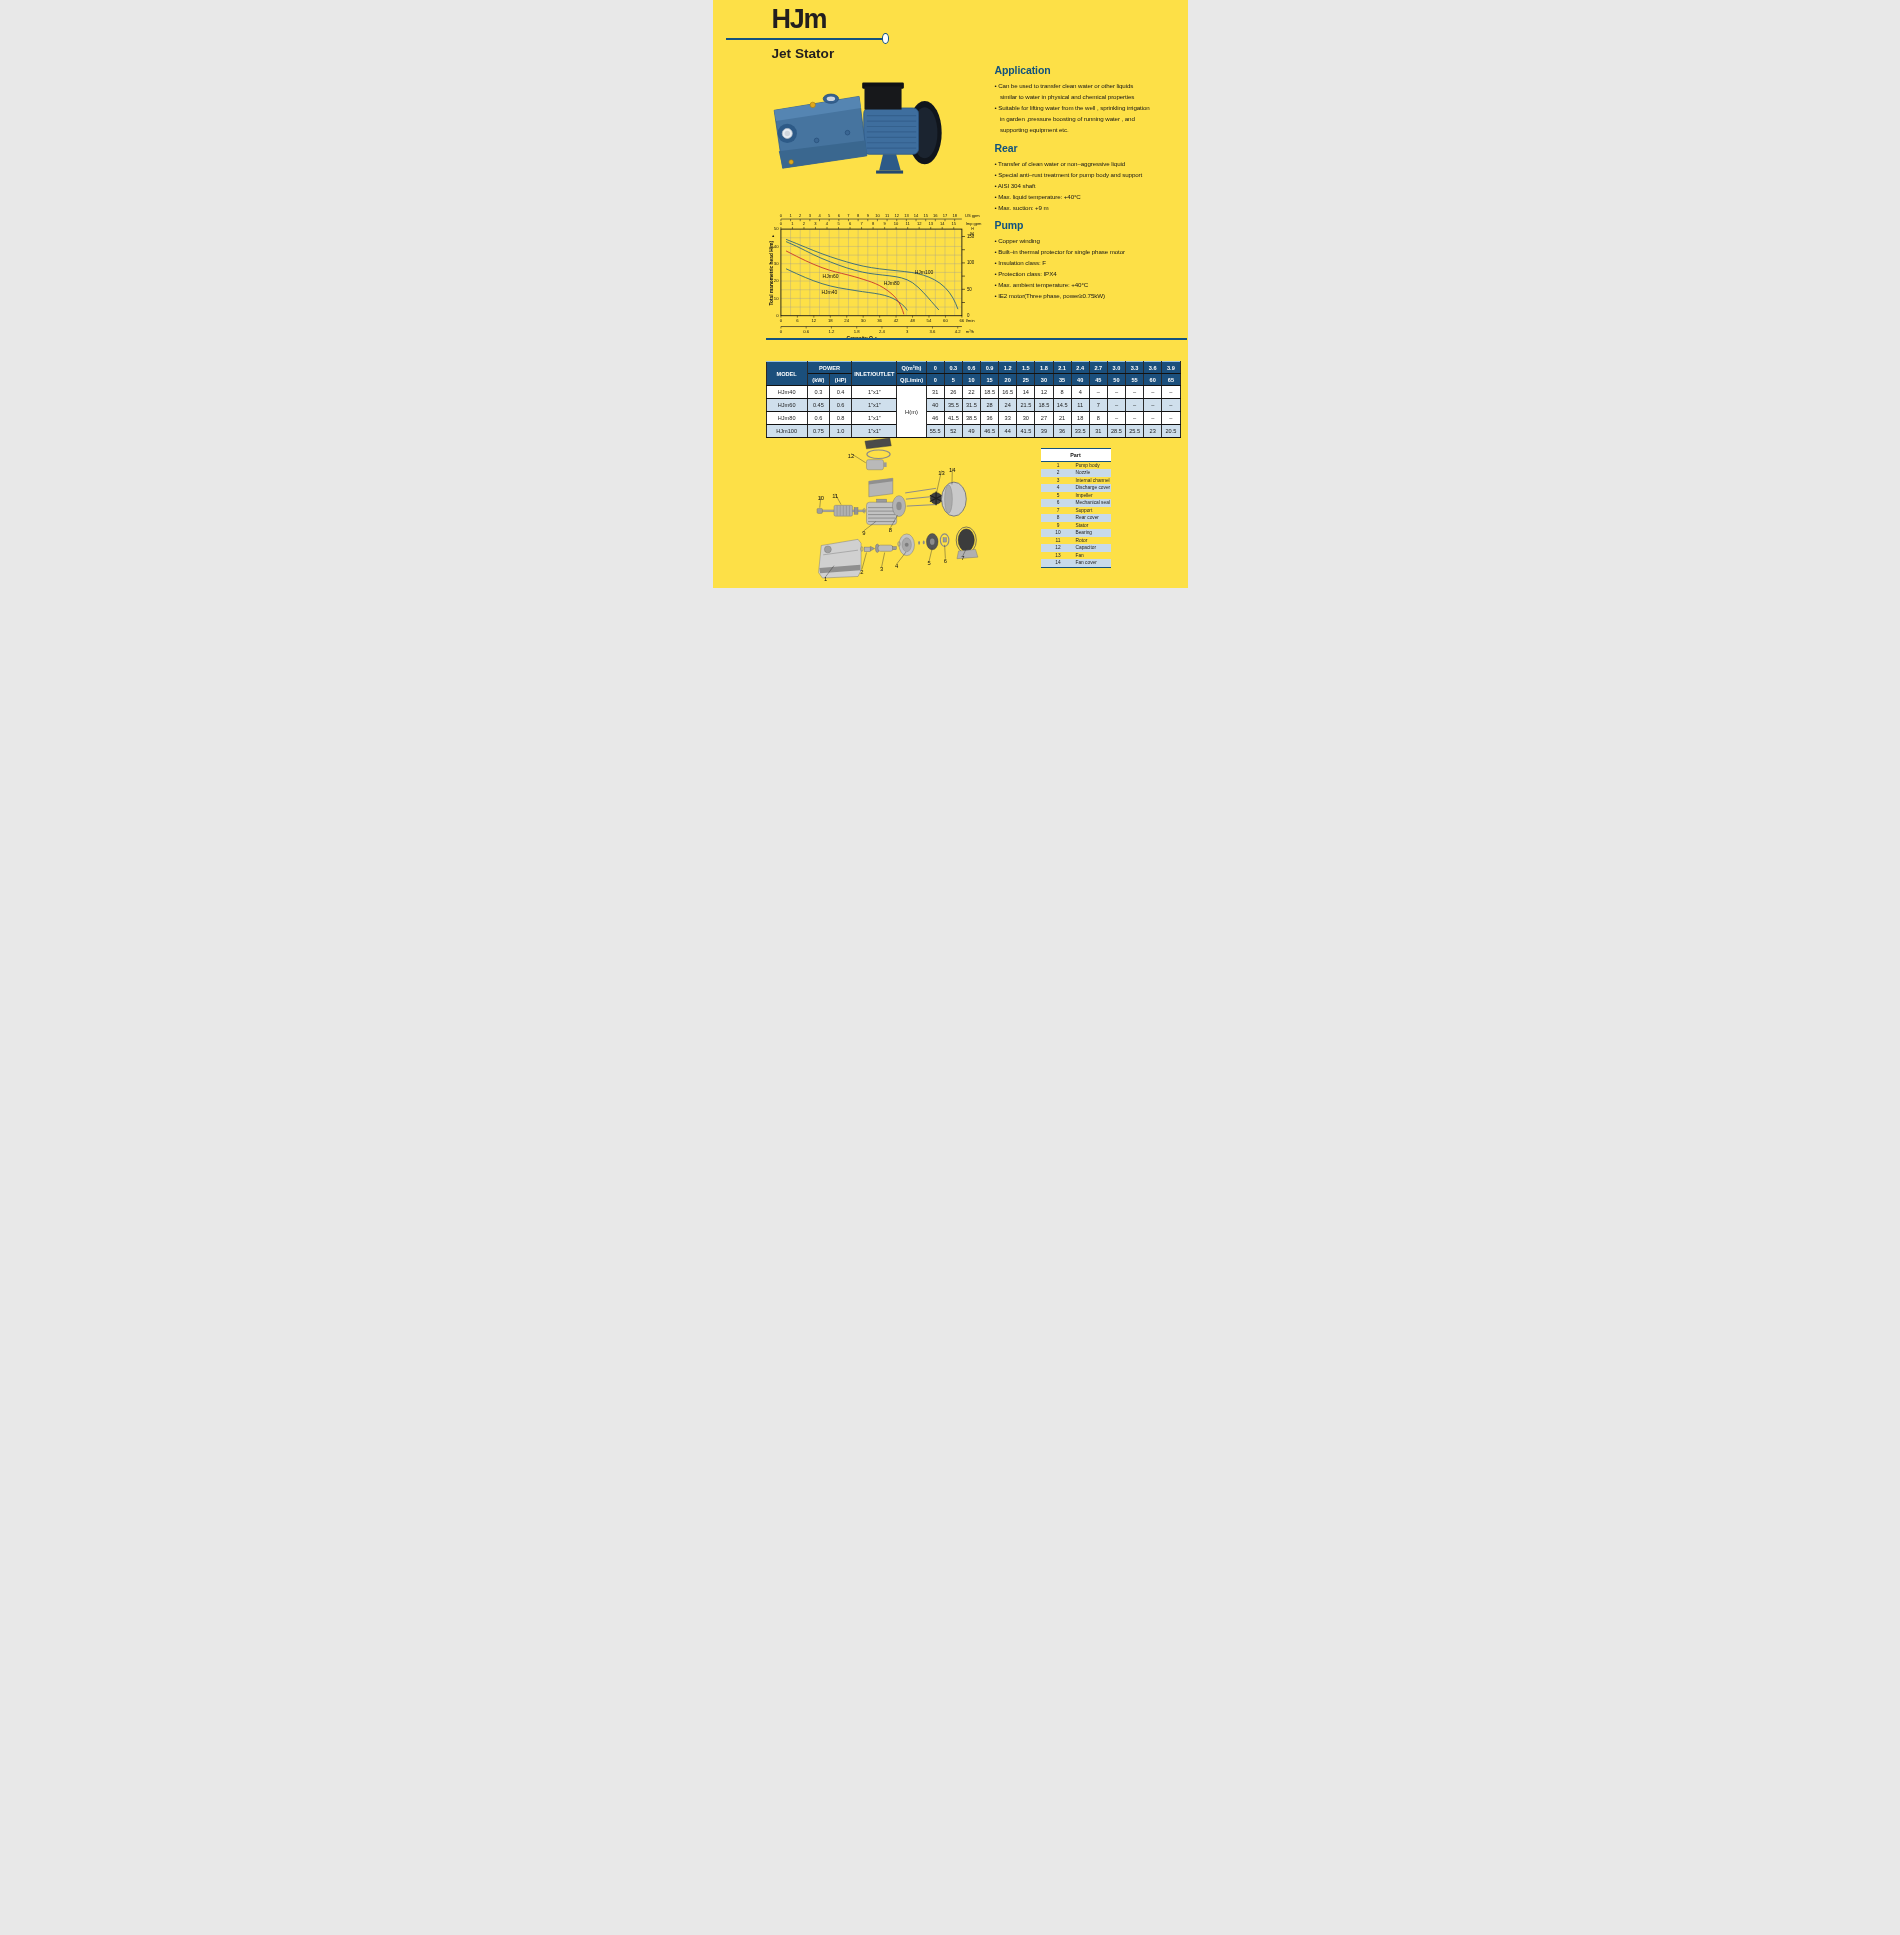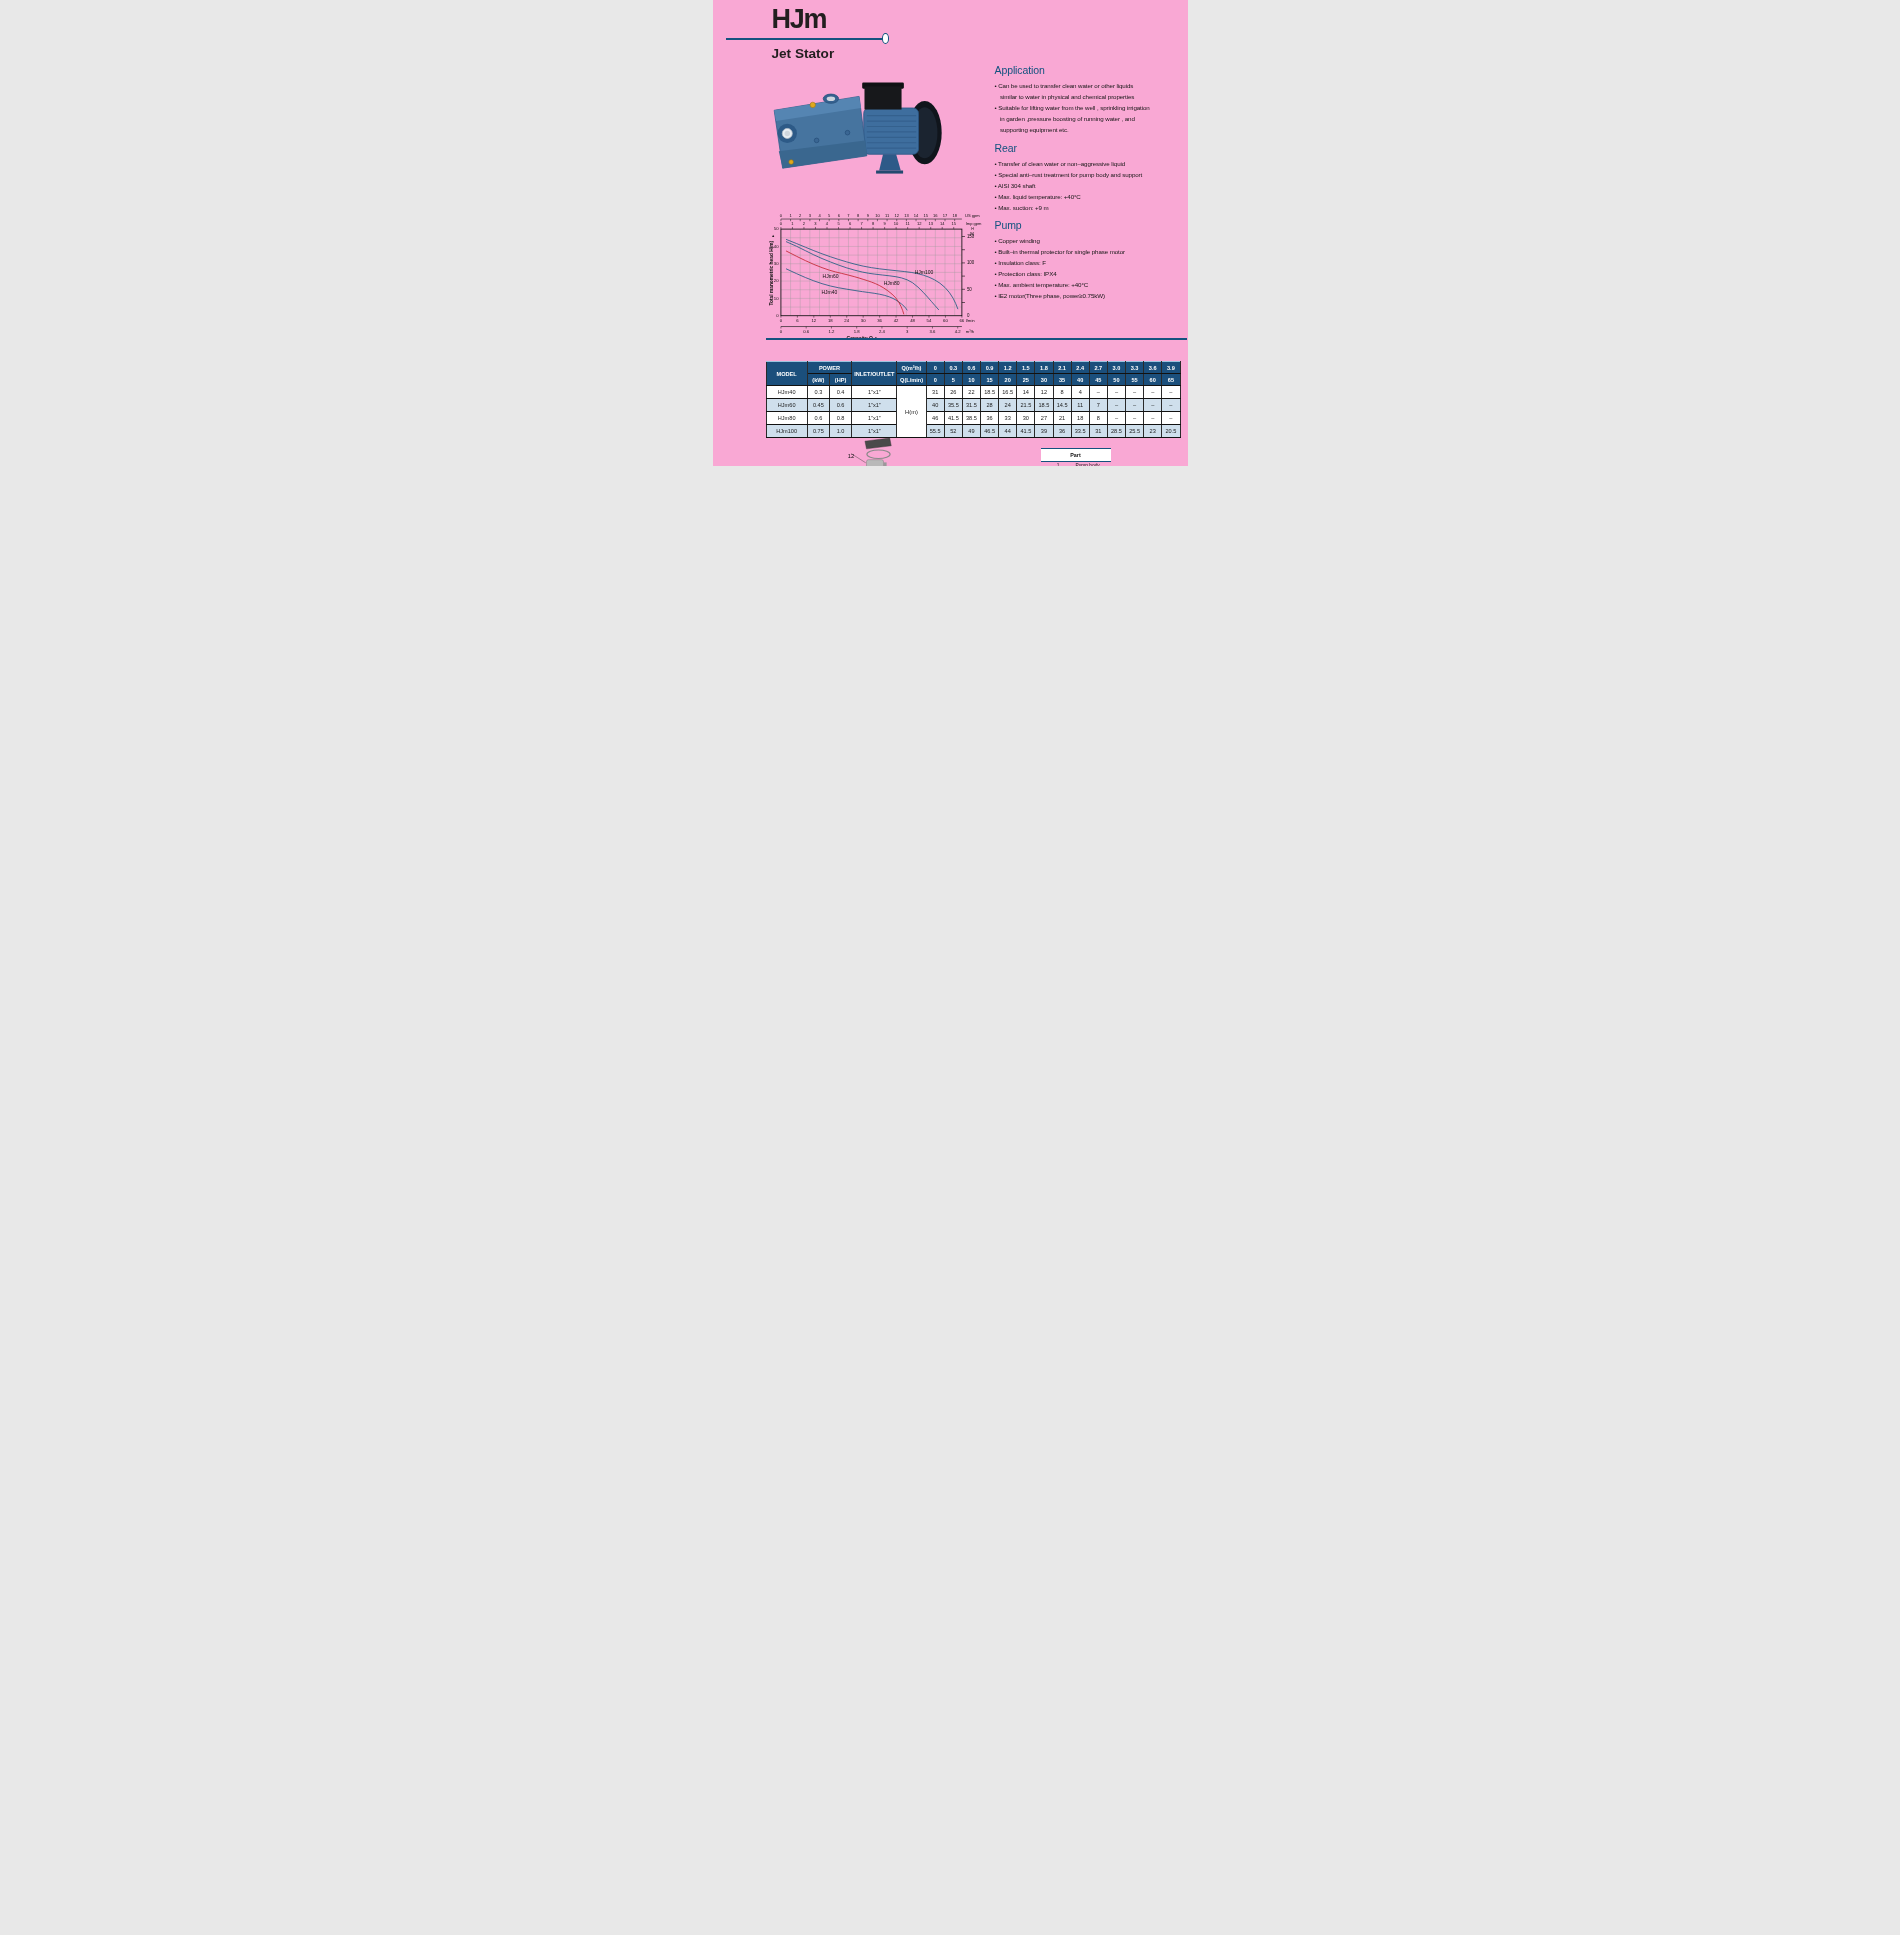--- a/index.html
+++ b/index.html
@@ -1,24 +1,24 @@
 <!DOCTYPE html>
 <html style="font-size:6.2px"><head>
 <meta charset="utf-8">
 <style>
   html,body{margin:0;padding:0;background:#e8e8e8;font-family:"Liberation Sans",sans-serif;}
-  .page{position:relative;width:475px;height:466px;margin:0 auto;background:#f9a8d4;overflow:hidden;color:#1c1c1c;}
+  .page{position:relative;width:475px;height:588px;margin:0 auto;background:#fde047;overflow:hidden;color:#1c1c1c;}
   
   .brand{position:absolute;left:59px;top:3.9px;font-size:27px;font-weight:800;letter-spacing:-1.2px;color:#221e1f;}
   .brand-rule{position:absolute;left:13.6px;top:38px;width:156px;height:1.9px;background:#14527e;}
   .brand-circle{position:absolute;left:169px;top:33px;width:5.8px;height:9.3px;border:1.2px solid #14527e;border-radius:50%;background:#fff;}
   .subtitle{position:absolute;left:59px;top:46px;font-size:13.6px;font-weight:700;color:#221e1f;}
   
   .sec{position:absolute;left:282px;width:185px;}
-  .sec h2{margin:0 0 5px 0;font-size:10.5px;font-weight:400;color:#11527f;letter-spacing:-0.1px;}
+  .sec h2{margin:0 0 5px 0;font-size:10.5px;font-weight:700;color:#11527f;letter-spacing:-0.1px;}
   .sec ul{list-style:none;margin:0;padding:0;}
   .sec li{font-size:6.2px;line-height:1.76;letter-spacing:-0.1px;color:#171717;
           padding-left:5.4px;text-indent:-5.4px;white-space:pre-line;}
   .sec li::before{content:"• ";}
   
   .divider{position:absolute;left:53px;top:338px;width:421px;height:2.3px;background:#14527e;}
   
   .spec-wrap{position:absolute;left:53px;top:361px;width:415px;}
   table.spec{border-collapse:collapse;width:100%;table-layout:fixed;font-size:5.6px;}
   table.spec th,table.spec td{border-left:0.6px solid #2a2a2a;border-right:0.6px solid #2a2a2a;

